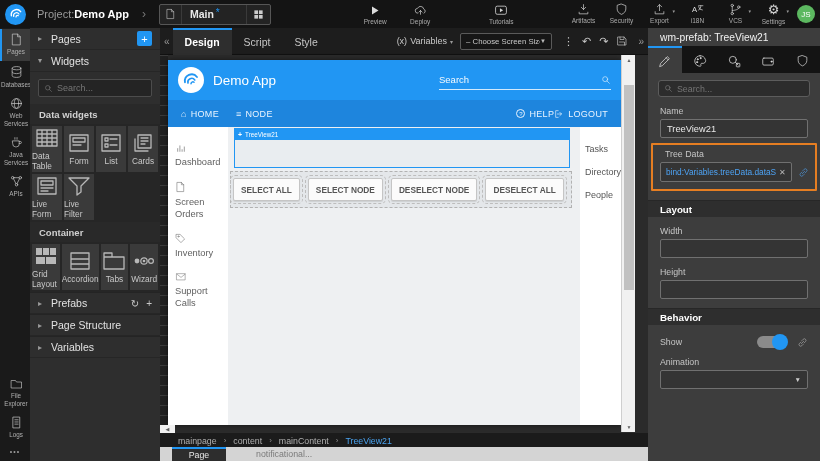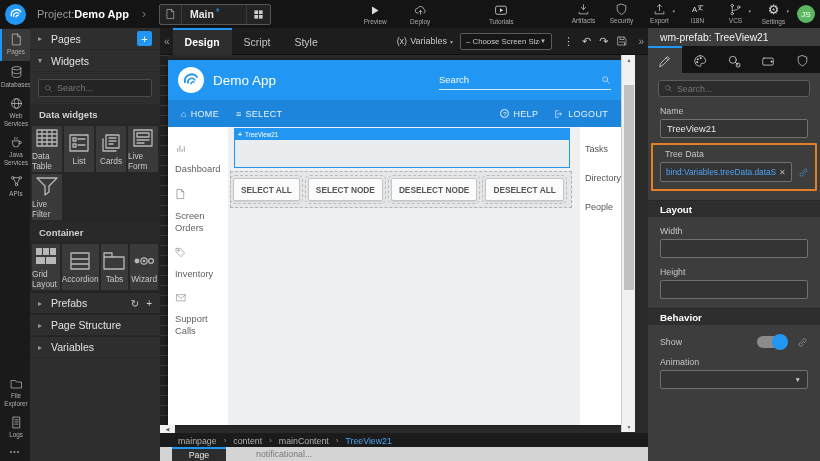--- a/index.html
+++ b/index.html
@@ -72,26 +72,26 @@
 .chead{height:40px;background:#2196f3;display:flex;align-items:center;padding:0 10px}
 .clogo{width:26px;height:26px;background:#fff;border-radius:50%;display:flex;align-items:center;justify-content:center;flex:none}
 .ctitle{color:#fff;font-size:13.5px;margin-left:9px}
 .csearch{margin-left:auto;width:172px;border-bottom:1px solid rgba(255,255,255,.8);display:flex;align-items:center;height:19px;color:#fff}
 .csearch input{flex:1;min-width:0;background:none;border:none;outline:none;color:#fff;font-size:9.5px;font-family:inherit}
 .csearch input::placeholder{color:rgba(255,255,255,.95)}
 .cnav{height:27px;background:#1e85dd;display:flex;align-items:center;padding:0 13px;gap:17px}
 .cni{color:#eaf4ff;font-size:9px;display:flex;align-items:center;gap:4px;letter-spacing:.3px;cursor:pointer}
 .cni .g{font-size:9px}
 .qcirc{width:9px;height:9px;border:1px solid #eaf4ff;border-radius:50%;font-size:6px;display:flex;align-items:center;justify-content:center}
-.cnr{margin-left:auto;display:flex;gap:16px}
+.cnr{margin-left:auto;display:flex;}
 .cbody{position:absolute;top:67px;bottom:0;left:0;right:0;display:flex}
 .csidenav{width:60px;background:#fff;padding:15px 7px;display:flex;flex-direction:column;gap:13px;flex:none}
-.csitem{color:#616161;font-size:9.3px;line-height:1.3;display:flex;flex-direction:column;gap:10px;cursor:pointer}
+.csitem{color:#616161;font-size:9.3px;line-height:1.3;display:flex;flex-direction:column;gap:3px;cursor:pointer}
 .cmain{flex:1;background:#eef0f2;position:relative}
-.crlist{width:41px;background:#fff;padding:17px 0 0 5px;display:flex;flex-direction:column;gap:19px;flex:none}
+.crlist{width:41px;background:#fff;padding:17px 0 0 5px;display:flex;flex-direction:column;gap:13px;flex:none}
 .critem{font-size:9px;color:#555;cursor:pointer}
 .tv{position:absolute;left:6px;top:1px;width:336px;border:1px solid #2196f3;background:#e9edf0}
 .tvhead{height:11px;background:#2196f3;color:#fff;font-size:6.3px;display:flex;align-items:center;gap:3px;padding:0 3px}
 .tvhead .mv{font-weight:bold;font-size:7px}
 .tvbody{height:27px}
 .btnrow{position:absolute;left:2px;top:44px;width:342px;height:37px;border:1px dashed #b2b2b2;background:#e4e7ea;display:flex;align-items:center;gap:8px;padding:0 2px}
 .cbtn{height:23px;background:#fbfbfb;border:1px solid #c5c5c5;border-radius:2px;font-size:8.3px;font-weight:bold;color:#555;display:flex;align-items:center;justify-content:center;padding:0 7px;box-shadow:0 1px 1px rgba(0,0,0,.1);outline:1px dashed #bdbdbd;outline-offset:2px;cursor:pointer;white-space:nowrap}
 
 
 .vscroll{position:absolute;left:461px;top:27px;width:14px;height:377px;background:#f1f1f1;border-left:1px solid #cfcfcf}
@@ -347,20 +347,28 @@
         <span>
             <svg width="24" height="20" viewBox="0 0 24 20" class="svt">
               <path d="M2 2h20v16H2z M2 6h20 M2 10h20 M2 14h20 M7 2v16 M12 2v16 M17 2v16"></path>
             </svg>
           </span>
         <span class="tl">Data Table</span>
       </div>
       <div class="tile">
         <span>
             <svg width="24" height="20" viewBox="0 0 24 20" class="svt">
+              <path d="M3 2h18v16H3z M6 5h12v4H6z M6 12h8"></path>
+            </svg>
+          </span>
+        <span class="tl">Form</span>
+      </div>
+      <div class="tile">
+        <span>
+            <svg width="24" height="20" viewBox="0 0 24 20" class="svt">
               <path d="M3 2h18v16H3z M6 5h3v3H6z M11 6h7 M6 11h3v3H6z M11 12h7"></path>
             </svg>
           </span>
         <span class="tl">List</span>
       </div>
       <div class="tile">
         <span>
             <svg width="24" height="20" viewBox="0 0 24 20" class="svt">
               <path d="M7 2h13v13H7z M10 5h7 M10 8h7 M10 11h4 M4 6v12h13"></path>
             </svg>
@@ -492,21 +500,21 @@
             </span>
         </div>
       </div>
       <div class="cnav">
         <span class="cni">
           <span class="g">⌂</span>
           <span>HOME</span>
         </span>
         <span class="cni">
           <span class="g">≡</span>
-          <span>SELECT</span>
+          <span>NODE</span>
         </span>
         <span class="cnr">
           <span class="cni">
             <span class="qcirc">?</span>
             <span>HELP</span>
           </span>
           <span class="cni">
             <span>
                 <svg width="10" height="10" viewBox="0 0 24 24" class="sv">
                   <path d="M10 4H4v16h6 M14 8l4 4-4 4 M18 12H8"></path>

